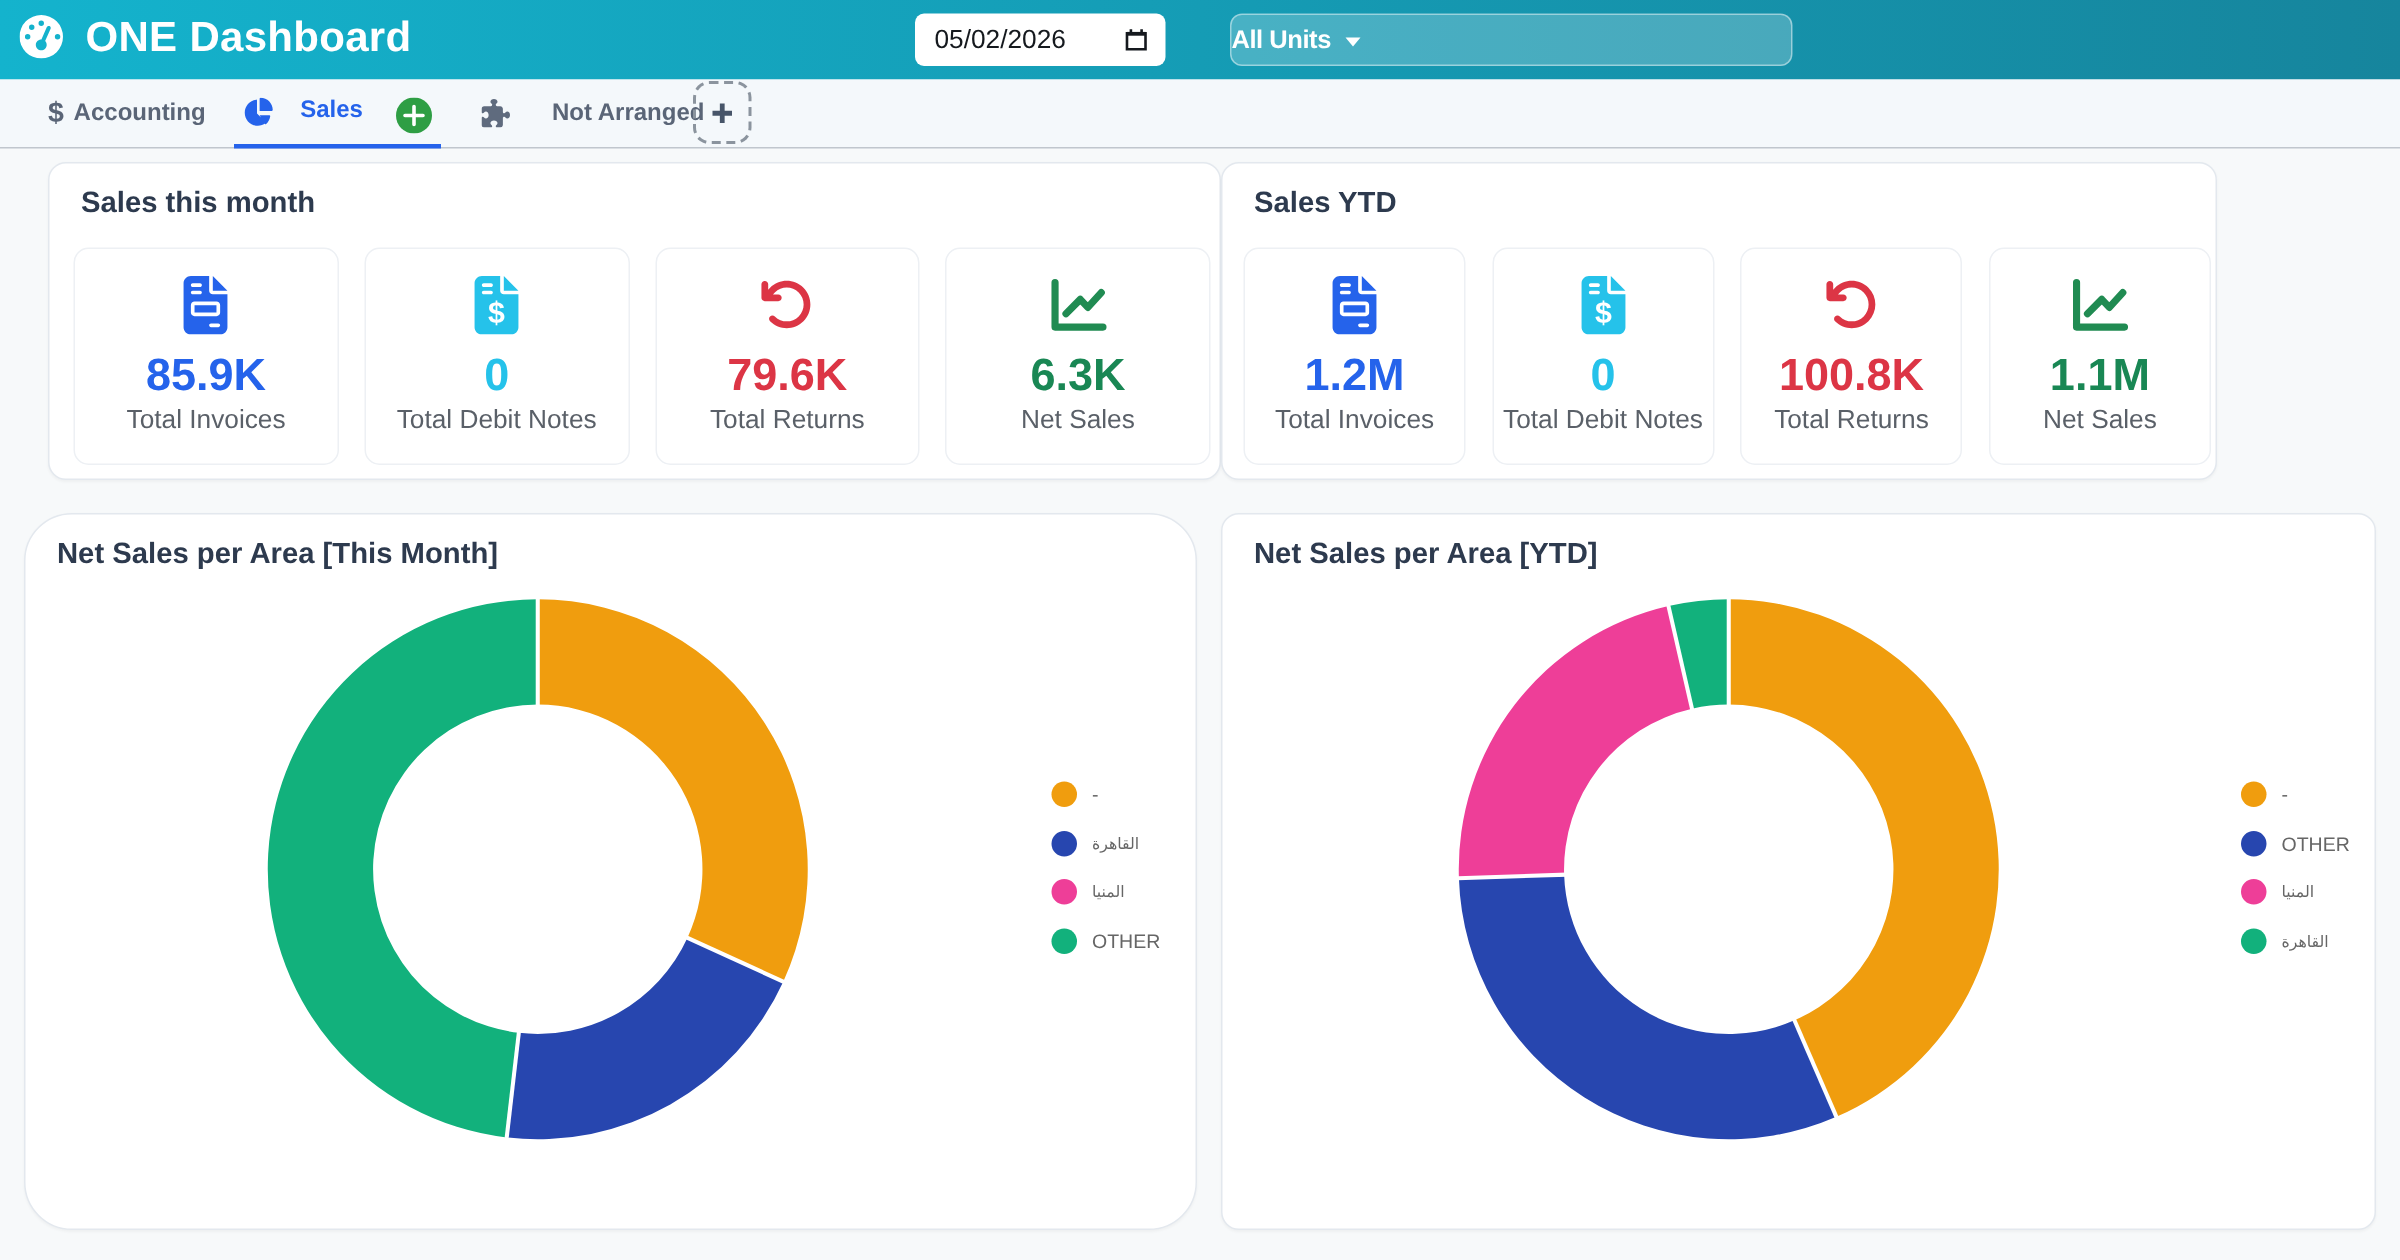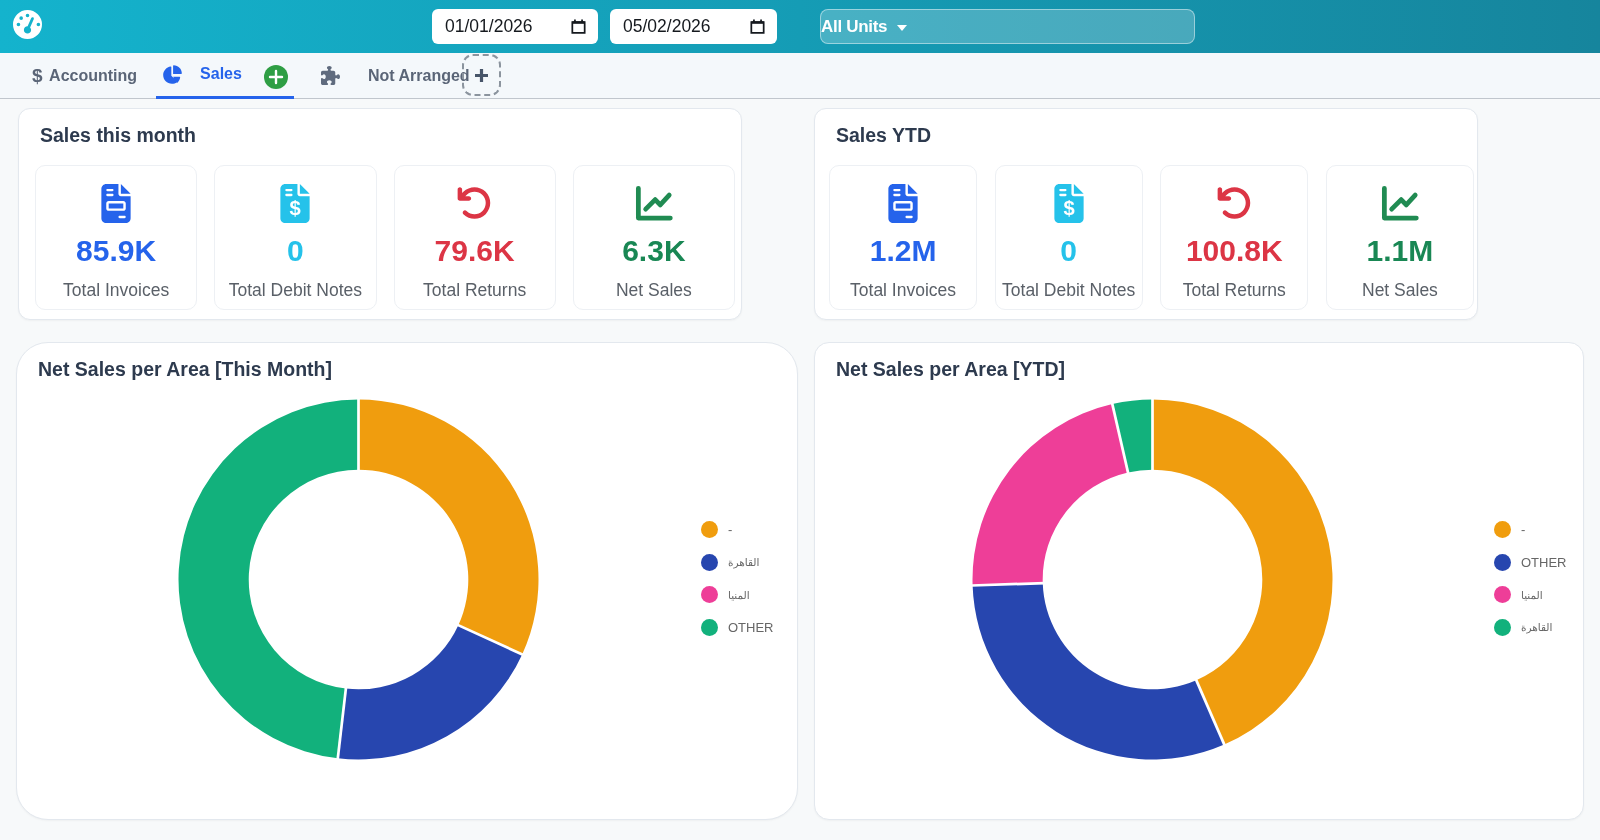--- a/index.html
+++ b/index.html
@@ -28,57 +28,51 @@
   font-size:16px; font-weight:bold; color:#5a6577; }
 .tab.acc { left:32px; }
 .tab.sales { left:156px; width:138px; justify-content:center; color:#2563eb; border-bottom:3.5px solid #2563eb; height:45.5px;gap:17px; }
 .tab.sales svg:last-of-type { margin-top:5px; margin-left:5px; }
 .tab.na { left:321px;gap:28px; }
 .addtab { position:absolute; left:462px; top:1px; width:39px; height:42px; border:2px dashed #8b949e; border-radius:11px;
   display:flex; align-items:center; justify-content:center; }
 
 
 .card { position:absolute; background:#fff; border:1px solid #e3e8ee; border-radius:12px; box-shadow:0 1px 2px rgba(0,0,0,0.04); }
-.cardA { left:18px; top:108px; width:724px; height:212px; }
+.cardA { left:32px; top:108px; width:782px; height:212px; }
 .cardB { left:814px; top:108px; width:664px; height:212px; }
 .cardC { left:16px; top:342px; width:782px; height:478px;border-radius:32px; }
-.cardD { left:814px; top:342px; width:770px; height:478px;border-radius:15px; }
+.cardD { left:814px; top:342px; width:770px; height:478px; }
 .ctitle { position:absolute; left:21px; top:15px; font-size:19.5px; font-weight:bold; color:#2d3a4e; }
 
 .tiles { position:absolute; top:56px; bottom:9px; display:flex; gap:17px; }
 .cardA .tiles { left:16px; right:6px; }
 .cardB .tiles { left:14px; right:3px; gap:17.5px; }
 .tile { flex:1; border:1px solid #edf0f4; border-radius:10px; background:#fff;
   display:flex; flex-direction:column; align-items:center; justify-content:flex-start; padding-top:17px; }
 .tile svg { display:block; }
 .tile .ic { height:40px; display:flex; align-items:center; justify-content:center; }
 .tile .val { margin-top:13px; font-size:30px; font-weight:bold; line-height:1; }
-.tile .lbl { margin-top:14px; font-size:17.5px; color:#5a6068; }
+.tile .lbl { margin-top:3px; font-size:17.5px; color:#5a6068; }
 .c-blue { color:#2563eb; } .c-cyan { color:#25c2ea; } .c-red { color:#dc3545; } .c-green { color:#198754; }
 
 
 .legend { position:absolute; font-size:13px; color:#666; }
 .lrow { display:flex; align-items:center; gap:10px; height:17px; margin-bottom:15.5px; }
 .ar { font-size:10.5px; }
 .dot { width:17px; height:17px; border-radius:50%; flex:0 0 17px; }
 </style>
 </head>
 <body>
 
 <div class="header">
   <svg class="logo" viewBox="0 0 512 512">
       <path fill="#ffffff" fill-rule="evenodd" d="M0 256a256 256 0 1 1 512 0A256 256 0 1 1 0 256zM288 96a32 32 0 1 0 -64 0 32 32 0 1 0 64 0zM256 416c35.3 0 64-28.7 64-64c0-17.4-6.9-33.1-18.1-44.6L366 161.7c5.3-12.1-.2-26.3-12.3-31.6s-26.3 .2-31.6 12.3L257.9 288c-.6 0-1.3 0-1.9 0c-35.3 0-64 28.7-64 64s28.7 64 64 64zM176 144a32 32 0 1 0 -64 0 32 32 0 1 0 64 0zM128 256a32 32 0 1 0 -64 0 32 32 0 1 0 64 0zm320 32a32 32 0 1 0 0-64 32 32 0 1 0 0 64z"></path>
     </svg>
-  <div class="dateinp d1">
-      <span>01/01/2026</span>
-      <svg width="19" height="19" viewBox="0 0 24 24">
-        <path fill="none" stroke="#15191e" stroke-width="2.2" d="M4.2 6.5h15.6v13.5H4.2zM7.5 3.2v4M16.5 3.2v4"></path>
-        <rect x="4.2" y="5.4" width="15.6" height="3.2" fill="#15191e"></rect>
-      </svg>
-    </div>
+  <div class="brand">ONE Dashboard</div>
   <div class="dateinp d2">
       <span>05/02/2026</span>
       <svg width="19" height="19" viewBox="0 0 24 24">
         <path fill="none" stroke="#15191e" stroke-width="2.2" d="M4.2 6.5h15.6v13.5H4.2zM7.5 3.2v4M16.5 3.2v4"></path>
         <rect x="4.2" y="5.4" width="15.6" height="3.2" fill="#15191e"></rect>
       </svg>
     </div>
   <div class="allunits">
       <span>All Units</span>
       <span class="caret"></span>

